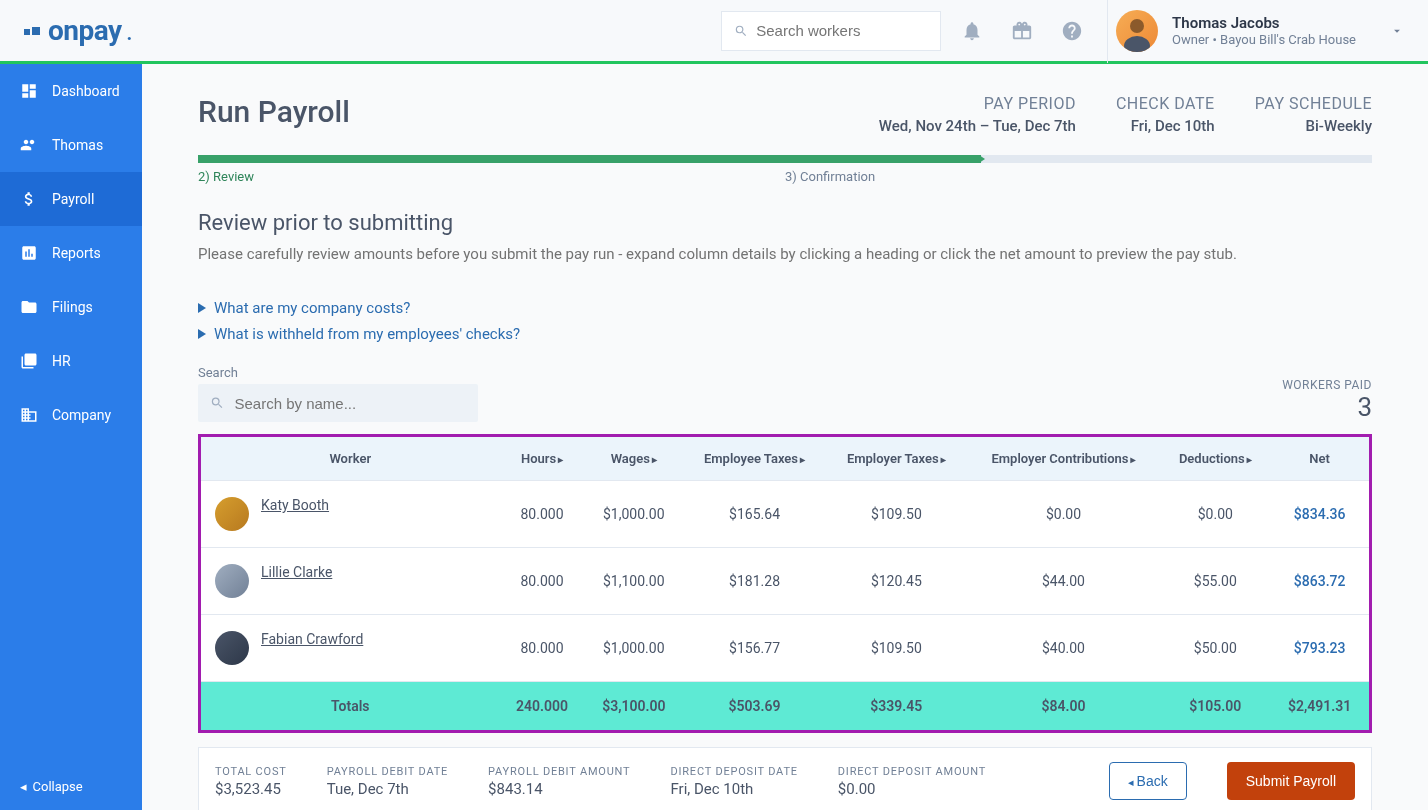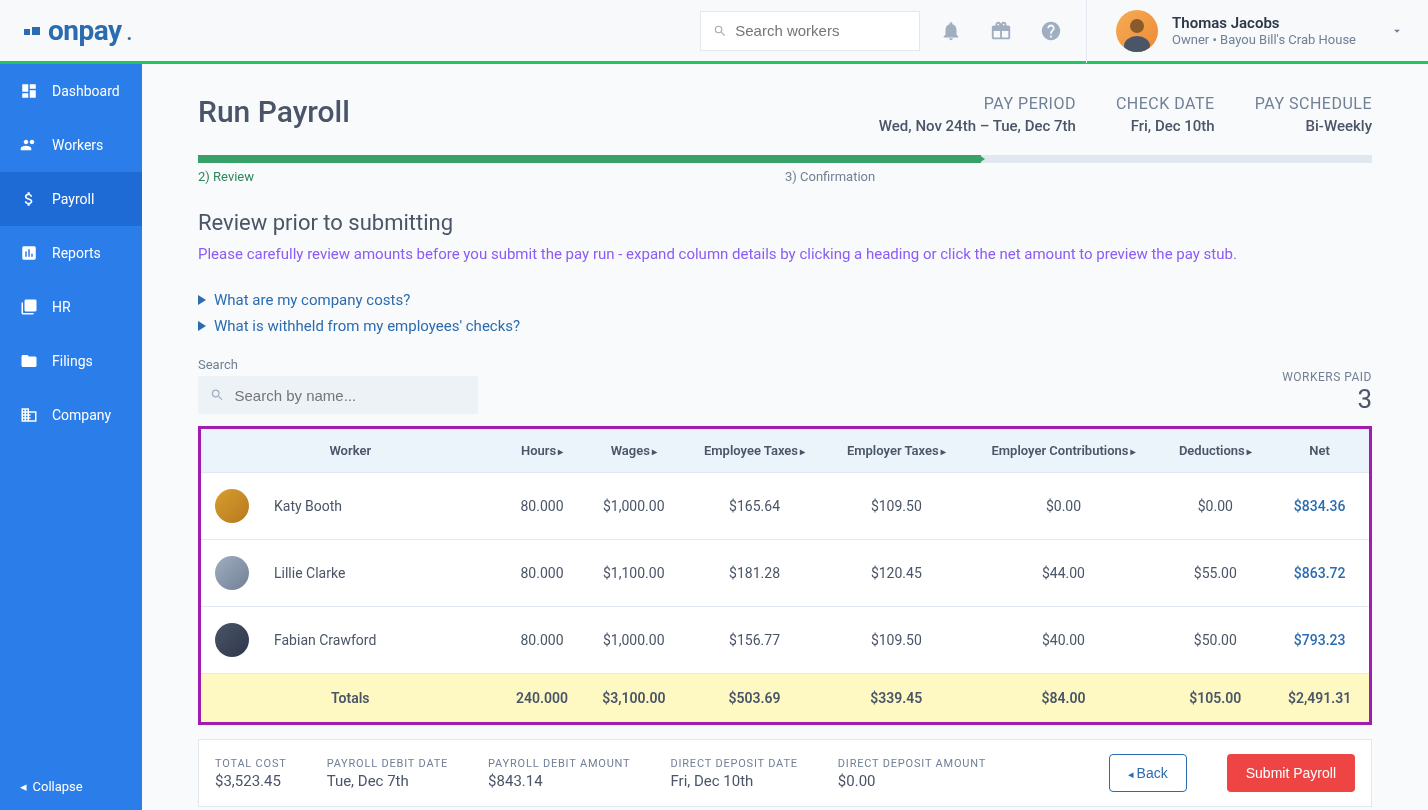--- a/index.html
+++ b/index.html
@@ -12,21 +12,21 @@
 .logo-dot { color: #2b6cb0; font-size: 28px; }
 .logo-squares { display: inline-flex; gap: 2px; margin-right: 4px; }
 .logo-squares span { width: 8px; height: 8px; background: #2b6cb0; display: inline-block; }
 .logo-squares span:first-child { width: 6px; height: 6px; margin-top: 2px; }
 .header-spacer { flex: 1; }
 .search-box { width: 220px; height: 40px; border: 1px solid #e2e8f0; background: #fff; display: flex; align-items: center; padding: 0 12px; margin-right: 20px; }
 .search-box svg { width: 16px; height: 16px; fill: #a0aec0; margin-right: 8px; }
 .search-box input { border: none; outline: none; font-size: 15px; color: #718096; width: 100%; background: transparent; }
 .header-icons { display: flex; gap: 28px; align-items: center; margin-right: 24px; }
 .header-icon { width: 22px; height: 22px; fill: #a0aec0; cursor: pointer; }
-.user-section { display: flex; align-items: center; gap: 14px; border-left: 1px solid #e2e8f0; padding-left: 29px; height: 64px; }
+.user-section { display: flex; align-items: center; gap: 14px; border-left: 1px solid #e2e8f0; padding-left: 8px; height: 64px; }
 .avatar { width: 42px; height: 42px; border-radius: 50%; background: linear-gradient(135deg, #f6ad55, #ed8936); display: flex; align-items: center; justify-content: center; overflow: hidden; }
 .user-info { display: flex; flex-direction: column; }
 .user-name { font-weight: 600; color: #2d3748; font-size: 15px; }
 .user-role { font-size: 13px; color: #718096; }
 .chevron { width: 14px; height: 14px; fill: #718096; margin-left: 20px; cursor: pointer; }
 
 
 .sidebar { position: fixed; left: 0; top: 64px; bottom: 0; width: 142px; background: #2b7de9; color: #fff; display: flex; flex-direction: column; }
 .sidebar-item { display: flex; align-items: center; gap: 14px; padding: 18px 20px; font-size: 14px; cursor: pointer; }
 .sidebar-item.active { background: #1e6bd6; }
@@ -45,21 +45,21 @@
 
 .progress { display: flex; margin-bottom: 6px; }
 .progress-step { flex: 1; height: 8px; background: #e2e8f0; position: relative; }
 .progress-step.done { background: #38a169; }
 .progress-step.done::after { content: ''; position: absolute; right: -4px; top: 0; width: 0; height: 0; border-top: 4px solid transparent; border-bottom: 4px solid transparent; border-left: 6px solid #38a169; z-index: 1; }
 .progress-labels { display: flex; margin-bottom: 26px; }
 .progress-labels span { flex: 1; font-size: 13px; color: #718096; }
 .progress-labels span.done { color: #2f855a; }
 
 .section-title { font-size: 22px; font-weight: 400; color: #4a5568; margin-bottom: 10px; }
-.section-desc { font-size: 15px; color: #8b5cf6; margin-bottom: 28px; }
+.section-desc { font-size: 15px; color: #737373; margin-bottom: 36px; }
 
 .expand-link { display: flex; align-items: center; gap: 8px; color: #2b6cb0; font-size: 15px; margin-bottom: 8px; cursor: pointer; }
 .expand-link svg { width: 8px; height: 10px; fill: #2b6cb0; }
 
 .table-controls { display: flex; justify-content: space-between; align-items: flex-end; margin-top: 22px; margin-bottom: 12px; }
 .search-label { font-size: 13px; color: #718096; margin-bottom: 4px; display: block; }
 .table-search { width: 280px; height: 38px; background: #edf2f7; display: flex; align-items: center; padding: 0 12px; border-radius: 2px; }
 .table-search svg { width: 16px; height: 16px; fill: #a0aec0; margin-right: 10px; }
 .table-search input { border: none; outline: none; background: transparent; font-size: 15px; color: #718096; width: 100%; }
 .workers-paid { text-align: right; }
@@ -67,38 +67,38 @@
 .workers-paid-count { font-size: 26px; color: #4a5568; font-weight: 400; }
 
 
 table { width: 100%; border-collapse: collapse; border: 3px solid #a21caf; background: #fff; }
 thead { background: #ebf4fb; }
 th { padding: 14px 10px; font-size: 13px; font-weight: 600; color: #4a5568; text-align: center; border-bottom: 1px solid #e2e8f0; }
 th:first-child { width: 300px; }
 th .col-caret { font-size: 10px; margin-left: 2px; }
 tbody td { padding: 16px 10px; text-align: center; font-size: 14px; color: #4a5568; border-bottom: 1px solid #e2e8f0; }
 tbody td:first-child { text-align: left; padding-left: 14px; }
-.worker-cell { display: flex; align-items: center; gap: 25px; }
+.worker-cell { display: flex; gap: 12px; text-decoration: underline; }
 .worker-avatar { width: 34px; height: 34px; border-radius: 50%; background: #cbd5e0; }
 .wa1 { background: linear-gradient(135deg,#d69e2e,#b7791f); }
 .wa2 { background: linear-gradient(135deg,#a0aec0,#718096); }
 .wa3 { background: linear-gradient(135deg,#4a5568,#2d3748); }
 .net-link { color: #2b6cb0; font-weight: 500; cursor: pointer; }
-tfoot td { padding: 16px 10px; text-align: center; font-size: 14px; font-weight: 600; color: #4a5568; background: #fef9c3; margin-top: 24px; }
+tfoot td { padding: 16px 10px; text-align: center; font-size: 14px; font-weight: 600; color: #4a5568; background: #5eead4; margin-top: 24px; }
 tfoot td:first-child { text-align: center; }
 
 
 .footer-bar { display: flex; align-items: center; border: 1px solid #e2e8f0; background: #fff; padding: 14px 16px; margin-top: 14px; gap: 40px; }
 .footer-item { display: flex; flex-direction: column; }
 .footer-label { font-size: 11px; color: #718096; text-transform: uppercase; letter-spacing: 0.8px; margin-bottom: 2px; }
 .footer-value { font-size: 15px; color: #4a5568; }
 .footer-spacer { flex: 1; }
 .btn { padding: 10px 18px; font-size: 14px; border-radius: 4px; cursor: pointer; border: 1px solid transparent; }
 .btn-back { background: #fff; border: 1px solid #2b6cb0; color: #2b6cb0; }
-.btn-submit { background: #ef4444; color: #fff; }
+.btn-submit { background: #c2410c; color: #fff; }
 .btn-back::before { content: '◂ '; font-size: 11px; }
 </style>
 </head>
 <body>
 
 <div class="header">
   <div class="logo">
     <span class="logo-squares">
         <span></span>
         <span></span>
@@ -145,45 +145,45 @@
   <div class="sidebar-item">
     <svg viewBox="0 0 24 24">
         <path d="M3 13h8V3H3v10zm0 8h8v-6H3v6zm10 0h8V11h-8v10zm0-18v6h8V3h-8z"></path>
       </svg>
     <span>Dashboard</span>
   </div>
   <div class="sidebar-item">
     <svg viewBox="0 0 24 24">
         <path d="M16 11c1.66 0 3-1.34 3-3s-1.34-3-3-3-3 1.34-3 3 1.34 3 3 3zm-8 0c1.66 0 3-1.34 3-3S9.66 5 8 5 5 6.34 5 8s1.34 3 3 3zm0 2c-2.33 0-7 1.17-7 3.5V19h14v-2.5c0-2.33-4.67-3.5-7-3.5z"></path>
       </svg>
-    <span>Workers</span>
+    <span>Thomas</span>
   </div>
   <div class="sidebar-item active">
     <svg viewBox="0 0 24 24">
         <path d="M11.8 10.9c-2.27-.59-3-1.2-3-2.15 0-1.09 1.01-1.85 2.7-1.85 1.78 0 2.44.85 2.5 2.1h2.21c-.07-1.72-1.12-3.3-3.21-3.81V3h-3v2.16c-1.94.42-3.5 1.68-3.5 3.61 0 2.31 1.91 3.46 4.7 4.13 2.5.6 3 1.48 3 2.41 0 .69-.49 1.79-2.7 1.79-2.06 0-2.87-.92-2.98-2.1h-2.2c.12 2.19 1.76 3.42 3.68 3.83V21h3v-2.15c1.95-.37 3.5-1.5 3.5-3.55 0-2.84-2.43-3.81-4.7-4.4z"></path>
       </svg>
     <span>Payroll</span>
   </div>
   <div class="sidebar-item">
     <svg viewBox="0 0 24 24">
         <path d="M19 3H5c-1.1 0-2 .9-2 2v14c0 1.1.9 2 2 2h14c1.1 0 2-.9 2-2V5c0-1.1-.9-2-2-2zM9 17H7v-7h2v7zm4 0h-2V7h2v10zm4 0h-2v-4h2v4z"></path>
       </svg>
     <span>Reports</span>
   </div>
   <div class="sidebar-item">
     <svg viewBox="0 0 24 24">
+        <path d="M20 6h-8l-2-2H4c-1.1 0-2 .9-2 2v12c0 1.1.9 2 2 2h16c1.1 0 2-.9 2-2V8c0-1.1-.9-2-2-2z"></path>
+      </svg>
+    <span>Filings</span>
+  </div>
+  <div class="sidebar-item">
+    <svg viewBox="0 0 24 24">
         <path d="M4 6H2v14c0 1.1.9 2 2 2h14v-2H4V6zm16-4H8c-1.1 0-2 .9-2 2v12c0 1.1.9 2 2 2h12c1.1 0 2-.9 2-2V4c0-1.1-.9-2-2-2z"></path>
       </svg>
     <span>HR</span>
-  </div>
-  <div class="sidebar-item">
-    <svg viewBox="0 0 24 24">
-        <path d="M20 6h-8l-2-2H4c-1.1 0-2 .9-2 2v12c0 1.1.9 2 2 2h16c1.1 0 2-.9 2-2V8c0-1.1-.9-2-2-2z"></path>
-      </svg>
-    <span>Filings</span>
   </div>
   <div class="sidebar-item">
     <svg viewBox="0 0 24 24">
         <path d="M12 7V3H2v18h20V7H12zM6 19H4v-2h2v2zm0-4H4v-2h2v2zm0-4H4V9h2v2zm0-4H4V5h2v2zm4 12H8v-2h2v2zm0-4H8v-2h2v2zm0-4H8V9h2v2zm0-4H8V5h2v2zm10 12h-8v-2h2v-2h-2v-2h2v-2h-2V9h8v10z"></path>
       </svg>
     <span>Company</span>
   </div>
   <div class="sidebar-footer">
     <span>◂</span>
     <span>Collapse</span>

